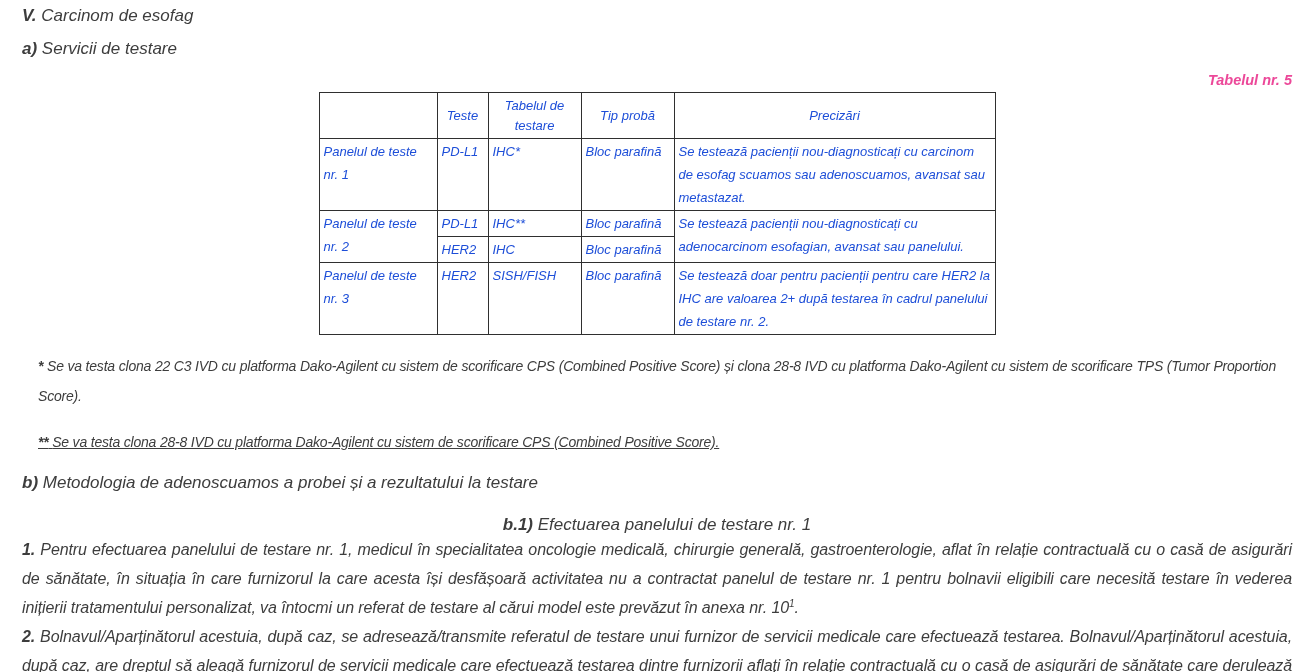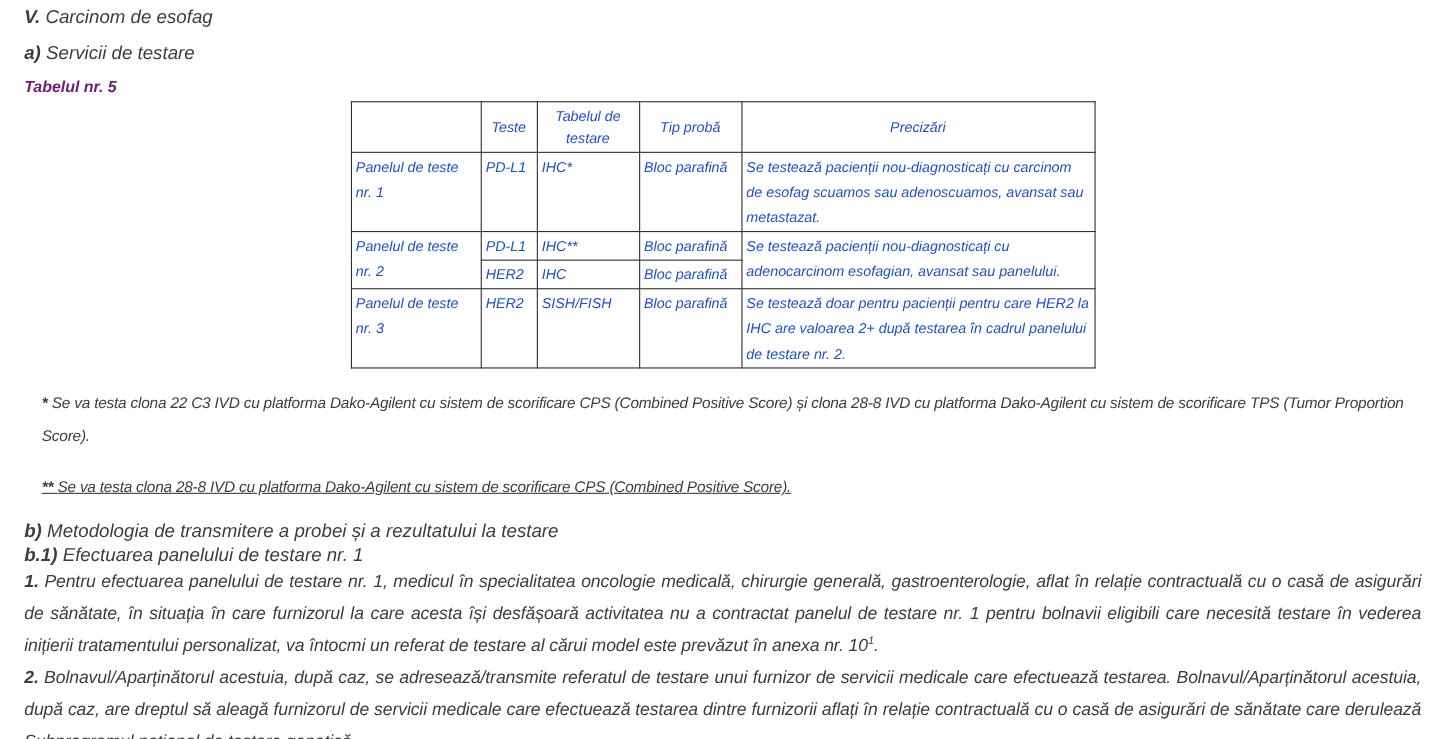--- a/index.html
+++ b/index.html
@@ -19,29 +19,29 @@
   .heading {
     margin: 0;
     font-size: 17px;
     line-height: 20px;
     font-weight: normal;
     text-align: left;
   }
   .heading b { font-weight: bold; }
   .h-a  { margin-top: 13px; }
   .h-b  { margin-top: 8px; }
-  .h-b1 { margin-top: 2px; }
+  .h-b1 { margin-top: 22px; text-align: center; }
 
   .table-title {
     margin: 12px 0 0 0;
-    text-align: left;
+    text-align: right;
     font-size: 14.5px;
     line-height: 18px;
     font-weight: bold;
-    color: #701a75; 
+    color: #ec4899; 
   }
 
   table.panel-table {
     border-collapse: collapse;
     table-layout: fixed;
     width: 676px;
     margin: 3px auto 0 auto;
     font-size: 13px;
     line-height: 23px;
     color: #1d4ed8;
@@ -151,21 +151,21 @@
   <span>Se va testa clona 22 C3 IVD cu platforma Dako-Agilent cu sistem de scorificare CPS (Combined Positive Score) și clona 28-8 IVD cu platforma Dako-Agilent cu sistem de scorificare TPS (Tumor Proportion Score).</span>
 </p>
 
 <p class="footnote fn2">
   <b>**</b>
   <span>Se va testa clona 28-8 IVD cu platforma Dako-Agilent cu sistem de scorificare CPS (Combined Positive Score).</span>
 </p>
 
 <p class="heading h-b">
   <b>b)</b>
-  <span>Metodologia de transmitere a probei și a rezultatului la testare</span>
+  <span>Metodologia de adenoscuamos a probei și a rezultatului la testare</span>
 </p>
 
 <p class="heading h-b1">
   <b>b.1)</b>
   <span>Efectuarea panelului de testare nr. 1</span>
 </p>
 
 <p class="body-text p1">
   <b>1.</b>
   <span>Pentru efectuarea panelului de testare nr. 1, medicul în specialitatea oncologie medicală, chirurgie generală, gastroenterologie, aflat în relație contractuală cu o casă de asigurări de sănătate, în situația în care furnizorul la care acesta își desfășoară activitatea nu a contractat panelul de testare nr. 1 pentru bolnavii eligibili care necesită testare în vederea inițierii tratamentului personalizat, va întocmi un referat de testare al cărui model este prevăzut în anexa nr. 10</span><sup>1</sup><span>.</span>

